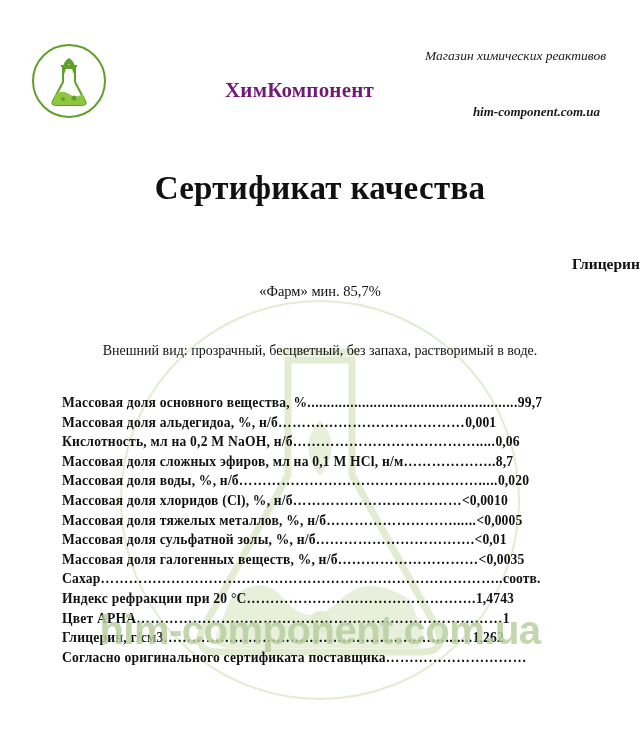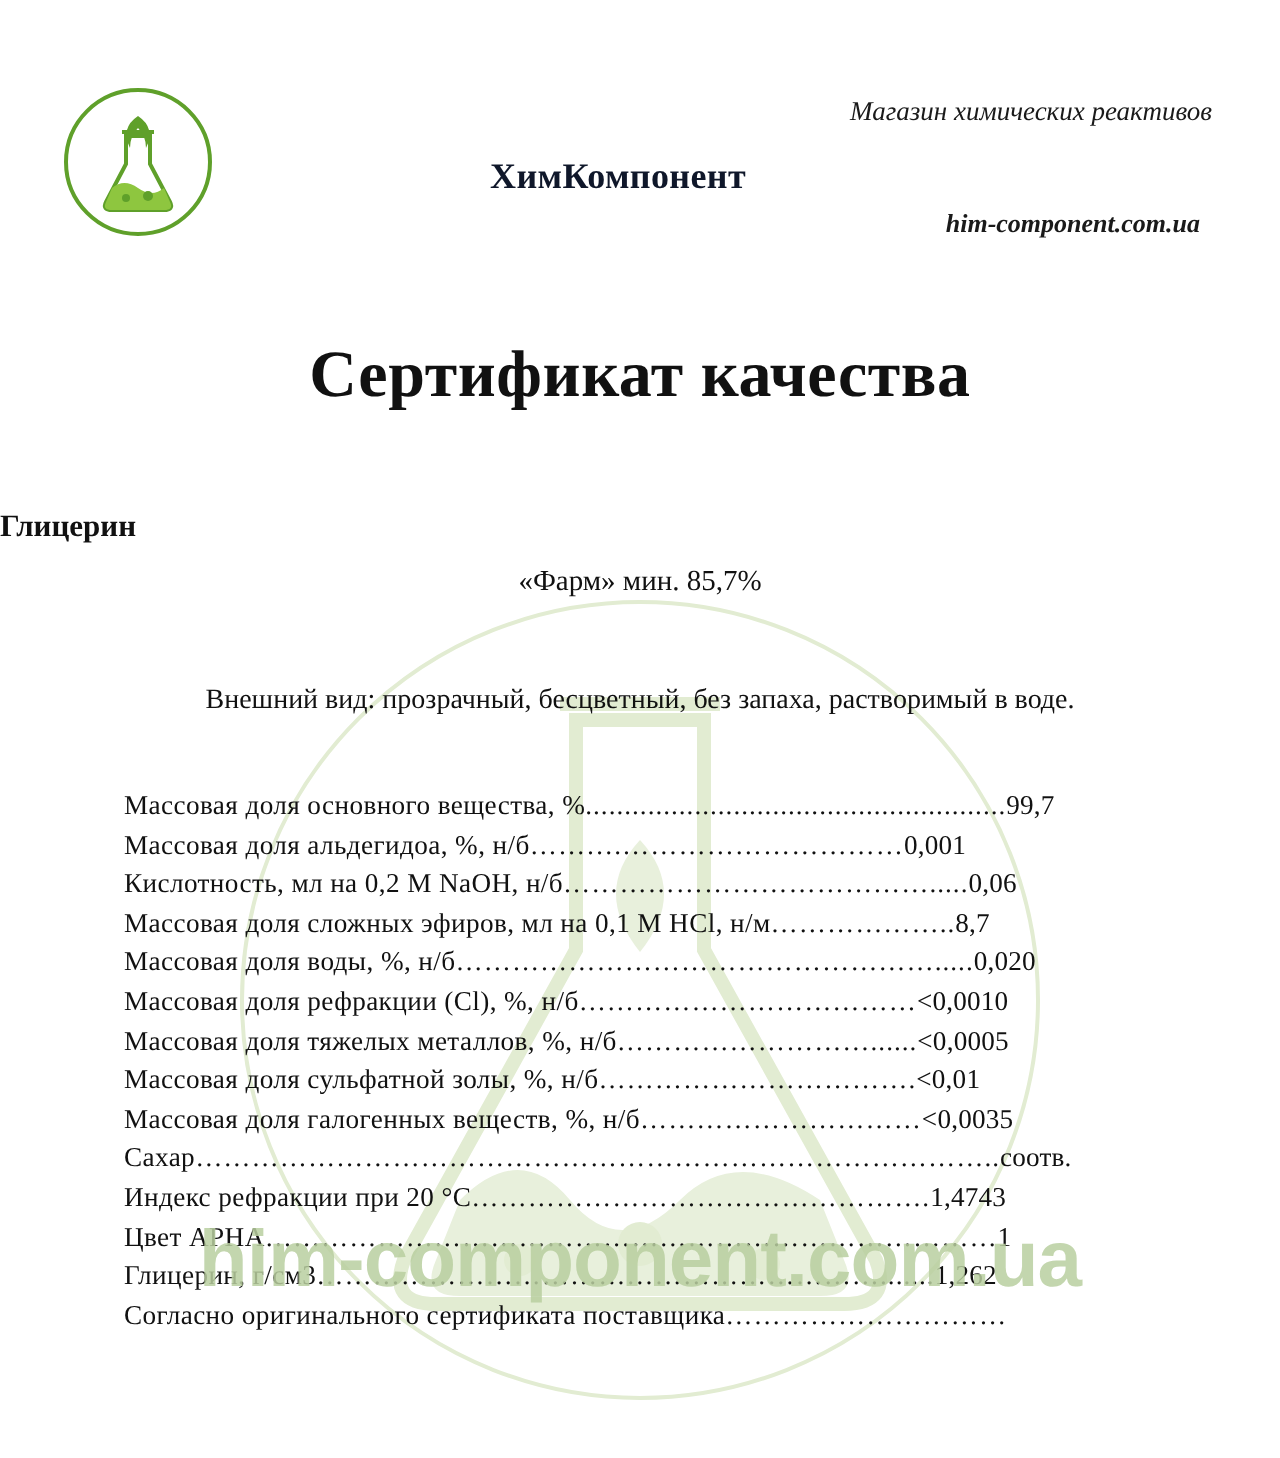--- a/index.html
+++ b/index.html
@@ -59,25 +59,24 @@
     width: 74px;
     height: 74px;
     border: 2px solid #5fa02a;
     border-radius: 50%;
     box-sizing: border-box;
   }
   .brand {
     position: absolute;
     left: 225px;
     top: 78px;
-    font-size: 18px;
+    font-size: 21px;
     font-weight: bold;
     letter-spacing: .2px;
-    color: #0f172a;
-    margin-left: 20px;
+    color: #701a75;
   }
   .shop-line {
     position: absolute;
     right: 34px;
     top: 48px;
     font-size: 13.5px;
     font-style: italic;
     color: #1a1a1a;
   }
   .site-line {
@@ -96,21 +95,21 @@
     z-index: 3;
     text-align: center;
     font-size: 33px;
     font-weight: bold;
     margin-top: 30px;
     letter-spacing: .3px;
   }
   .product-name {
     position: relative;
     z-index: 3;
-    text-align: left;
+    text-align: right;
     font-size: 15.5px;
     font-weight: bold;
     margin-top: 48px;
   }
   .product-grade {
     position: relative;
     z-index: 3;
     text-align: center;
     font-size: 14.5px;
     margin-top: 10px;
@@ -123,20 +122,21 @@
     margin-top: 43px;
   }
 
   
   .spec-list {
     position: relative;
     z-index: 3;
     margin: 34px 0 0 0;
     padding: 0 40px 0 62px;
     list-style: none;
+    font-weight: bold;
   }
   .spec-row {
     font-size: 13.6px;
     line-height: 19.6px;
     white-space: nowrap;
     overflow: hidden;
   }
   .spec-row .lead {
     letter-spacing: .2px;
   }
@@ -208,21 +208,21 @@
 <div class="product-name">Глицерин</div>
 <div class="product-grade">«Фарм» мин. 85,7%</div>
 <div class="appearance">Внешний вид: прозрачный, бесцветный, без запаха, растворимый в воде.</div>
 
 <ul class="spec-list" id="spec-list">
     <li class="spec-row"><span class="lead">Массовая доля основного вещества, %</span><span class="dots">......................................................</span><span class="val">99,7</span></li>
     <li class="spec-row"><span class="lead">Массовая доля альдегидоа, %, н/б</span><span class="dots">……….…………………………</span><span class="val">0,001</span></li>
     <li class="spec-row"><span class="lead">Кислотность, мл на 0,2 М NaOH, н/б</span><span class="dots">………………………………….....</span><span class="val">0,06</span></li>
     <li class="spec-row"><span class="lead">Массовая доля сложных эфиров, мл на 0,1 М HCl, н/м</span><span class="dots">………………..</span><span class="val">8,7</span></li>
     <li class="spec-row"><span class="lead">Массовая доля воды, %, н/б</span><span class="dots">…………………………………………….....</span><span class="val">0,020</span></li>
-    <li class="spec-row"><span class="lead">Массовая доля рефракции (Cl), %, н/б</span><span class="dots">………………………………</span><span class="val">˂0,0010</span></li>
+    <li class="spec-row"><span class="lead">Массовая доля хлоридов (Cl), %, н/б</span><span class="dots">………………………………</span><span class="val">˂0,0010</span></li>
     <li class="spec-row"><span class="lead">Массовая доля тяжелых металлов, %, н/б</span><span class="dots">………………………......</span><span class="val">˂0,0005</span></li>
     <li class="spec-row"><span class="lead">Массовая доля сульфатной золы, %, н/б</span><span class="dots">…………………………….</span><span class="val">˂0,01</span></li>
     <li class="spec-row"><span class="lead">Массовая доля галогенных веществ, %, н/б</span><span class="dots">…………………………</span><span class="val">˂0,0035</span></li>
     <li class="spec-row"><span class="lead">Сахар</span><span class="dots">…………………………………………………………………………..</span><span class="val">соотв.</span></li>
     <li class="spec-row"><span class="lead">Индекс рефракции при 20 °С</span><span class="dots">………………………………………….</span><span class="val">1,4743</span></li>
     <li class="spec-row"><span class="lead">Цвет АРНА</span><span class="dots">……………………………………………………………………</span><span class="val">1</span></li>
     <li class="spec-row"><span class="lead">Глицерин, г/см3</span><span class="dots">…………………………………………………….......</span><span class="val">1,262</span></li>
     <li class="spec-row"><span class="lead">Согласно оригинального сертификата поставщика</span><span class="dots">…………………………</span><span class="val"></span></li>
   </ul>
 

